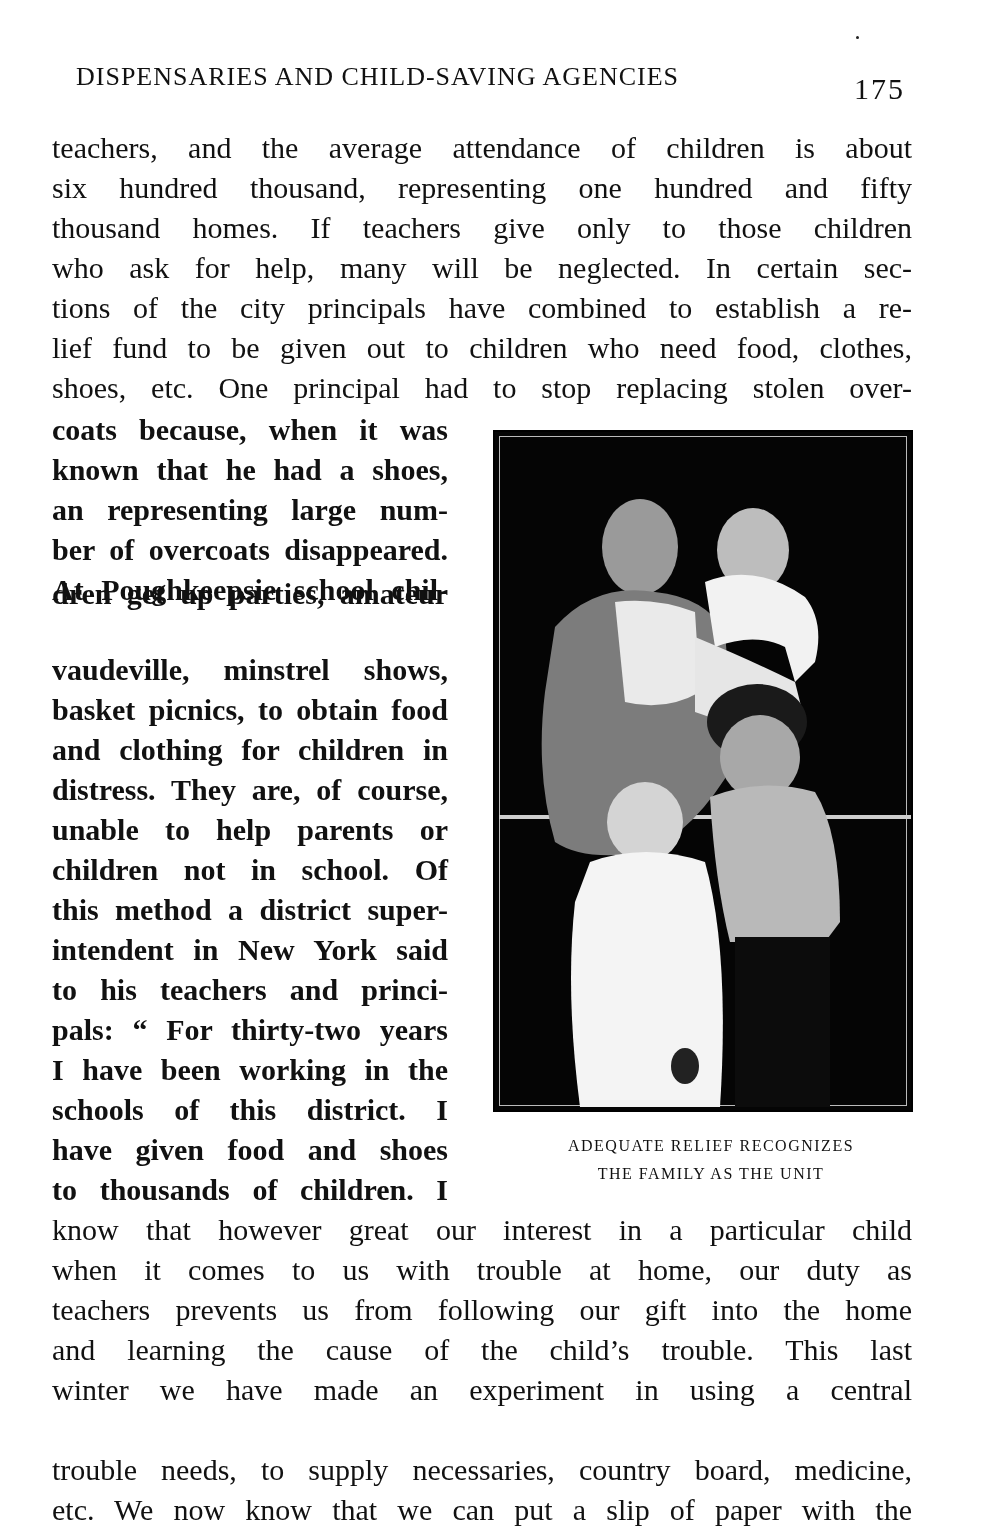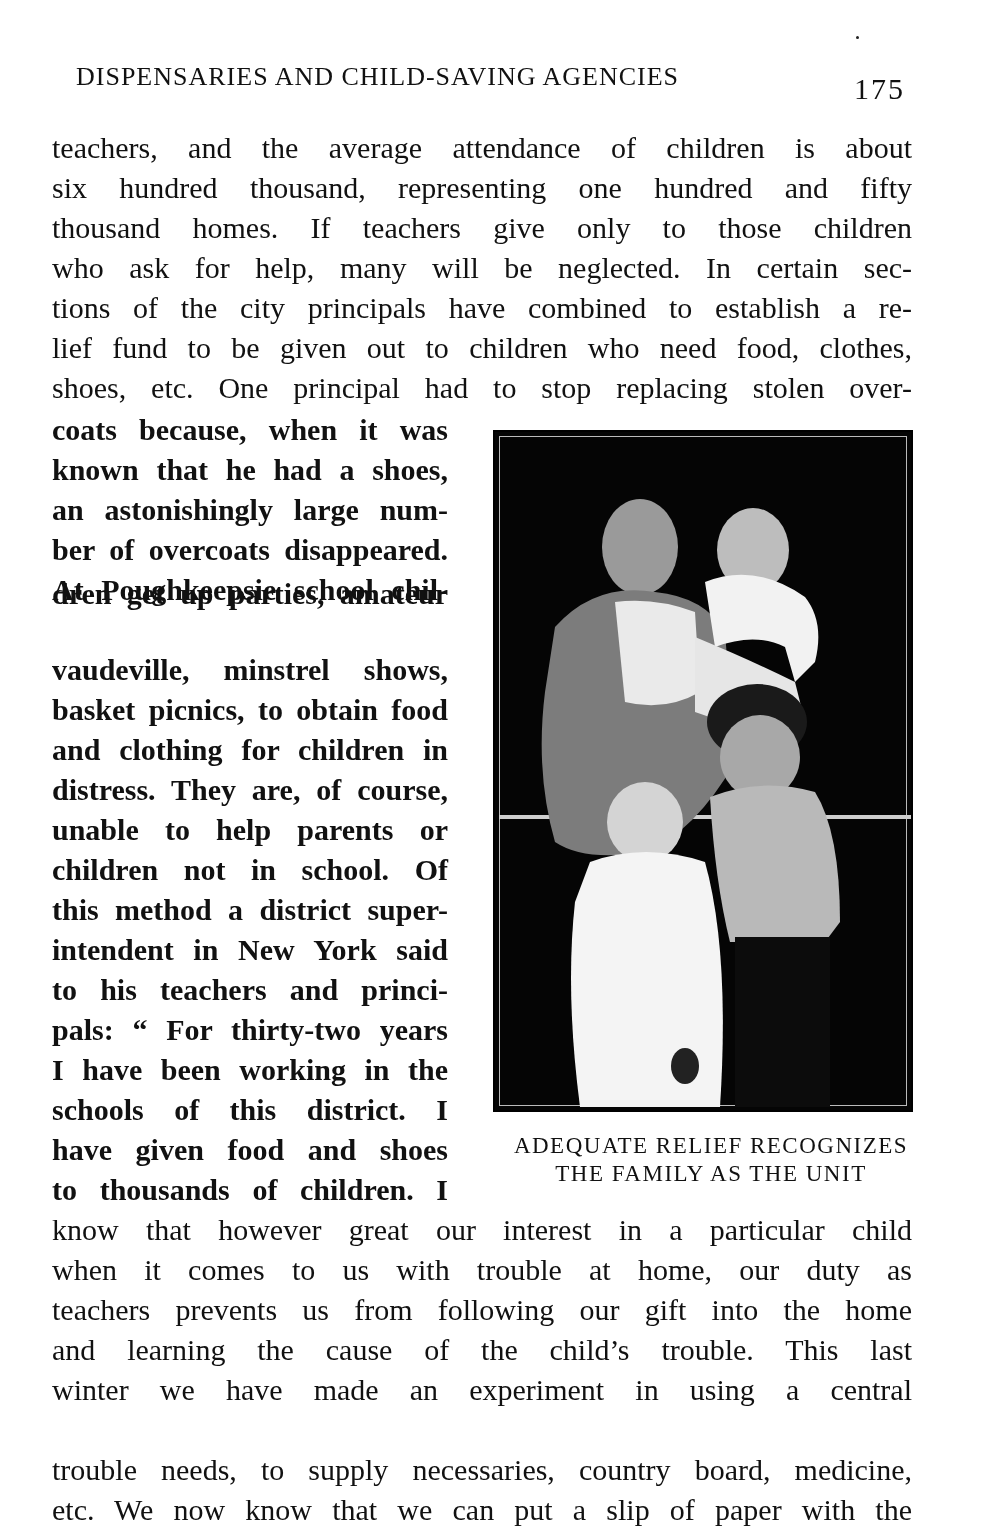--- a/index.html
+++ b/index.html
@@ -8,21 +8,21 @@
   .dot { position: absolute; left: 856px; top: 36px; width: 3px; height: 3px; background: #222; border-radius: 50%; }
   .header { position: absolute; top: 62px; left: 76px; width: 840px; height: 40px; }
   .running-head { position: absolute; left: 0; top: 0; font-size: 26px; letter-spacing: 1px; white-space: nowrap; }
   .page-number { position: absolute; left: 778px; top: -2px; font-size: 30px; letter-spacing: 2px; margin-top: 12px; }
   .line { position: absolute; left: 52px; font-size: 30px; line-height: 40px; height: 40px; white-space: nowrap; text-align: justify; text-align-last: justify; }
   .full { width: 860px; }
   .narrow { width: 396px; font-weight: bold; }
   .figure { position: absolute; left: 493px; top: 430px; width: 420px; height: 682px; background: #050505; border: 2px solid #000; box-sizing: border-box; overflow: hidden; }
   .figure .inner-border { position: absolute; left: 4px; top: 4px; right: 4px; bottom: 4px; border: 1px solid #bbb; }
   .figure svg { position: absolute; left: 0; top: 0; }
-  .caption { position: absolute; left: 493px; top: 1132px; width: 436px; text-align: center; font-size: 23px; line-height: 28px; letter-spacing: 1.5px; }
+  .caption { position: absolute; left: 493px; top: 1132px; width: 436px; text-align: center; font-size: 16px; line-height: 28px; letter-spacing: 1.5px; }
 </style>
 </head>
 <body>
 
 <div class="page">
   <div class="dot"></div>
 
   <div class="header">
     <span class="running-head">DISPENSARIES AND CHILD-SAVING AGENCIES</span>
     <span class="page-number">175</span>
@@ -31,21 +31,21 @@
   <div class="line full" style="top:128px">teachers, and the average attendance of children is about</div>
   <div class="line full" style="top:168px">six hundred thousand, representing one hundred and fifty</div>
   <div class="line full" style="top:248px">who ask for help, many will be neglected. In certain sec-</div>
   <div class="line full" style="top:208px">thousand homes. If teachers give only to those children</div>
   <div class="line full" style="top:288px">tions of the city principals have combined to establish a re-</div>
   <div class="line full" style="top:328px">lief fund to be given out to children who need food, clothes,</div>
   <div class="line full" style="top:368px">shoes, etc. One principal had to stop replacing stolen over-</div>
 
   <div class="line narrow" style="top:410px">coats because, when it was</div>
   <div class="line narrow" style="top:450px">known that he had a shoes,</div>
-  <div class="line narrow" style="top:490px">an astonishingly large num-</div>
+  <div class="line narrow" style="top:490px">an representing large num-</div>
   <div class="line narrow" style="top:530px">ber of overcoats disappeared.</div>
   <div class="line narrow" style="top:570px">At Poughkeepsie school chil-</div>
   <div class="line narrow" style="top:574px">dren get up parties, amateur</div>
   <div class="line narrow" style="top:650px">vaudeville, minstrel shows,</div>
   <div class="line narrow" style="top:690px">basket picnics, to obtain food</div>
   <div class="line narrow" style="top:730px">and clothing for children in</div>
   <div class="line narrow" style="top:770px">distress. They are, of course,</div>
   <div class="line narrow" style="top:810px">unable to help parents or</div>
   <div class="line narrow" style="top:850px">children not in school. Of</div>
   <div class="line narrow" style="top:890px">this method a district super-</div>

